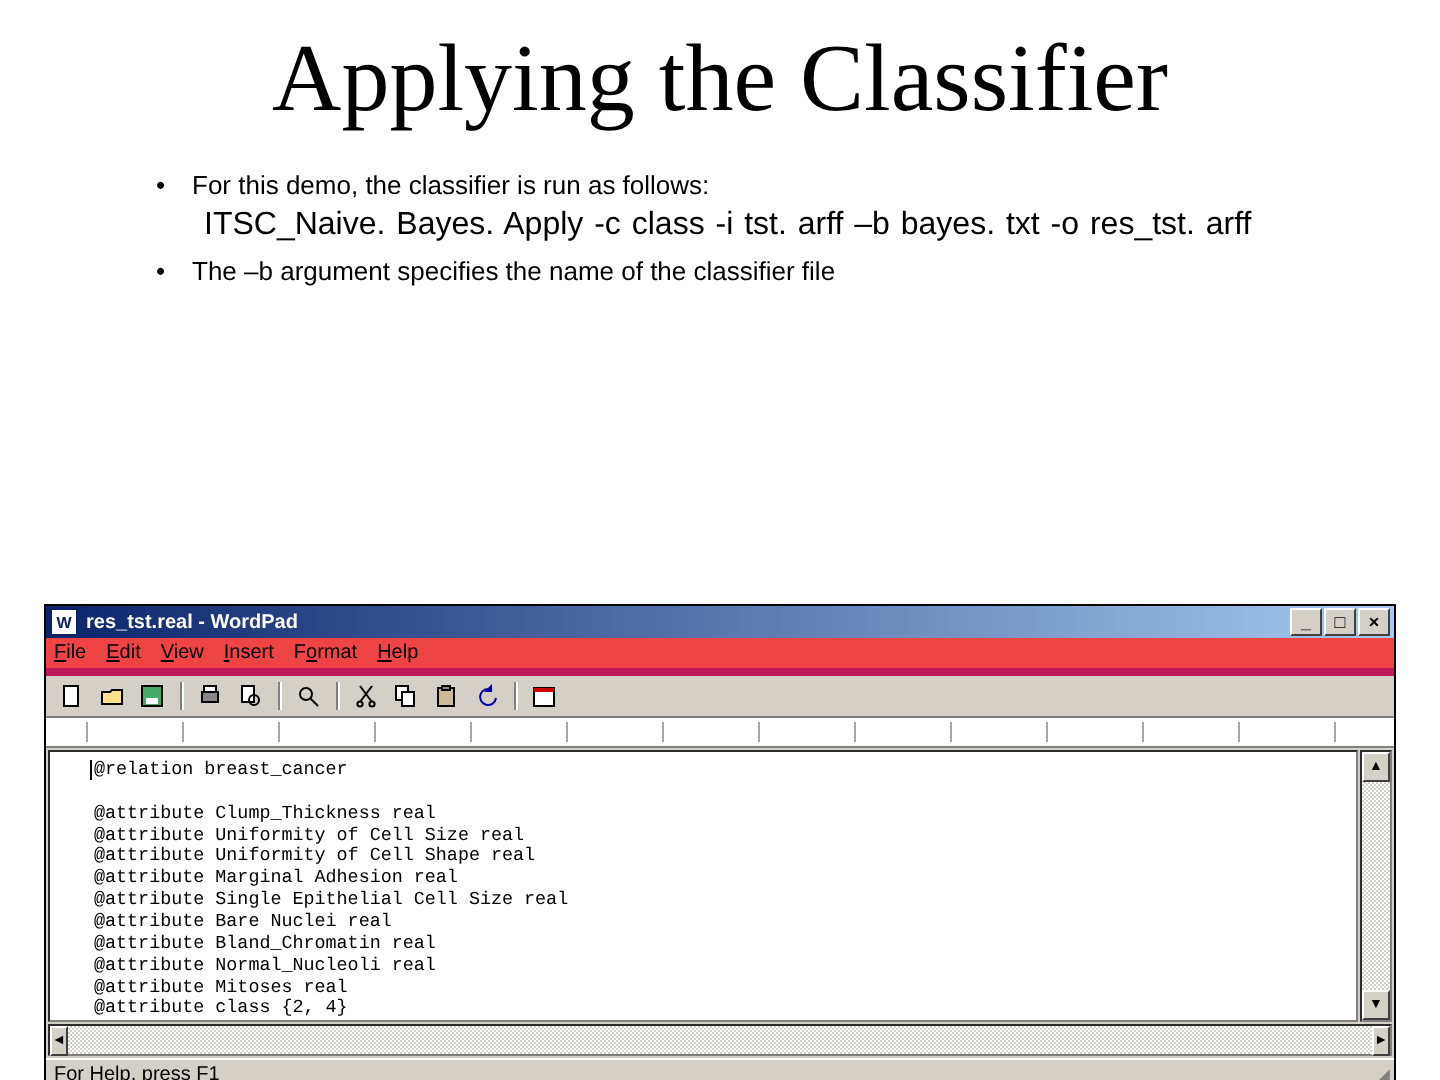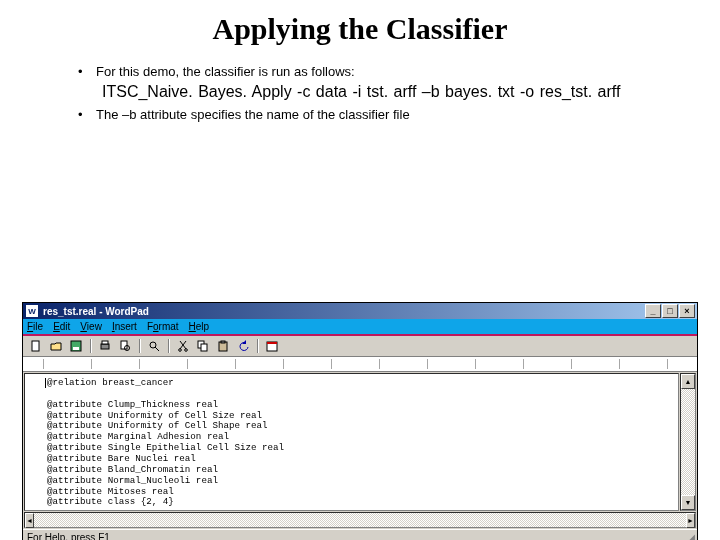--- a/index.html
+++ b/index.html
@@ -13,25 +13,24 @@
     overflow: hidden;
   }
   .slide {
     width: 720px;
     height: 540px;
     position: relative;
     box-sizing: border-box;
   }
   .title {
     font-family: "Comic Sans MS", "Comic Sans", cursive;
-    font-size: 30px;
+    font-size: 48px;
     text-align: center;
     margin-top: 12px;
     margin-bottom: 18px;
-    font-weight: bold;
   }
   ul.points {
     list-style: none;
     margin: 0 0 0 0;
     padding: 0;
   }
   ul.points > li {
     position: relative;
     padding-left: 18px;
     margin-left: 78px;
@@ -100,27 +99,27 @@
     border-bottom-color: #404040;
     display: inline-flex;
     align-items: center;
     justify-content: center;
     font-size: 9px;
     color: #000;
     line-height: 1;
   }
   .menubar {
     height: 15px;
-    background: #0ea5e9;
+    background: #ef4444;
     display: flex;
     align-items: center;
     padding: 0 4px;
     gap: 10px;
     font-size: 10px;
-    border-bottom: 2px solid #be185d;
+    border-bottom: 4px solid #be185d;
   }
   .menubar span { cursor: default; }
   .menubar span u { text-decoration: underline; }
   .toolbar {
     height: 20px;
     background: #d4d0c8;
     display: flex;
     align-items: center;
     padding: 0 4px;
     gap: 2px;
@@ -223,23 +222,23 @@
 </head>
 <body>
 
 <div class="slide">
 
   <div class="title">Applying the Classifier</div>
 
   <ul class="points">
     <li>For this demo, the classifier is run as follows:</li>
   </ul>
-  <div class="command">ITSC_Naive. Bayes. Apply -c data -i tst. arff –b bayes. txt -o res_tst. arff</div>
+  <div class="command">ITSC_Naive. Bayes. Apply -c class -i tst. arff –b bayes. txt -o res_tst. arff</div>
   <ul class="points">
-    <li>The –b attribute specifies the name of the classifier file</li>
+    <li>The –b argument specifies the name of the classifier file</li>
   </ul>
 
   <div class="wordpad">
     <div class="titlebar">
       <span class="icon">W</span>
       <span class="tbtext">res_tst.real - WordPad</span>
       <span class="winbtns">
         <span class="winbtn">_</span>
         <span class="winbtn">□</span>
         <span class="winbtn">×</span>

